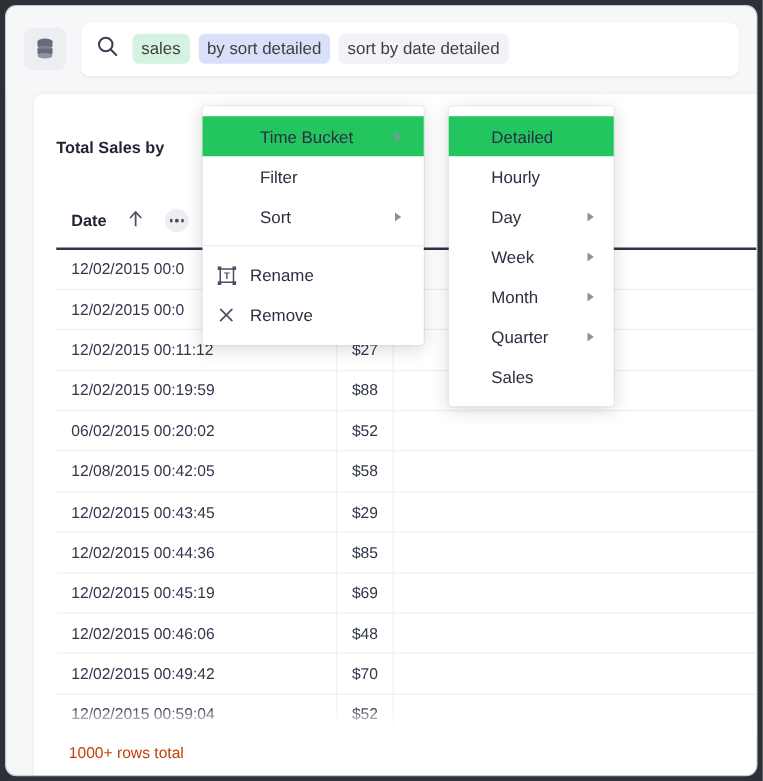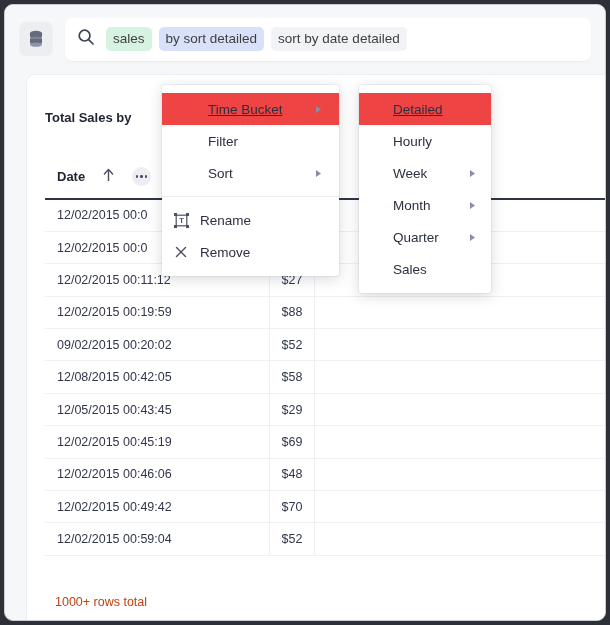--- a/index.html
+++ b/index.html
@@ -210,21 +210,21 @@
 
   .menu-item {
     height: 32px;
     display: flex;
     align-items: center;
     padding: 0 12px 0 12px;
     font-size: 13.5px;
     color: #2b3040;
     white-space: nowrap;
   }
-  .menu-item.highlight { background: #ef4444; text-decoration: underline; }
+  .menu-item.highlight { background: #22c55e; }
 
   .mi-icon {
     width: 26px;
     flex: 0 0 auto;
     display: flex;
     align-items: center;
     justify-content: flex-start;
   }
   .mi-label { flex: 1 1 auto; }
   .mi-arrow { flex: 0 0 auto; width: 10px; display:flex; align-items:center; }
@@ -323,32 +323,37 @@
           <td class="cell-date">12/02/2015 00:11:12</td>
           <td class="cell-amt">$27</td>
           <td></td>
         </tr>
         <tr>
           <td class="cell-date">12/02/2015 00:19:59</td>
           <td class="cell-amt">$88</td>
           <td></td>
         </tr>
         <tr>
-          <td class="cell-date">09/02/2015 00:20:02</td>
+          <td class="cell-date">06/02/2015 00:20:02</td>
           <td class="cell-amt">$52</td>
           <td></td>
         </tr>
         <tr>
           <td class="cell-date">12/08/2015 00:42:05</td>
           <td class="cell-amt">$58</td>
           <td></td>
         </tr>
         <tr>
-          <td class="cell-date">12/05/2015 00:43:45</td>
+          <td class="cell-date">12/02/2015 00:43:45</td>
           <td class="cell-amt">$29</td>
+          <td></td>
+        </tr>
+        <tr>
+          <td class="cell-date">12/02/2015 00:44:36</td>
+          <td class="cell-amt">$85</td>
           <td></td>
         </tr>
         <tr>
           <td class="cell-date">12/02/2015 00:45:19</td>
           <td class="cell-amt">$69</td>
           <td></td>
         </tr>
         <tr>
           <td class="cell-date">12/02/2015 00:46:06</td>
           <td class="cell-amt">$48</td>
@@ -425,20 +430,28 @@
   <div id="submenu" class="menu">
     <div class="menu-item highlight">
       <span class="mi-label">Detailed</span>
       <span class="mi-arrow"></span>
     </div>
     <div class="menu-item">
       <span class="mi-label">Hourly</span>
       <span class="mi-arrow"></span>
     </div>
     <div class="menu-item">
+      <span class="mi-label">Day</span>
+      <span class="mi-arrow">
+        <svg width="7" height="9" viewBox="0 0 7 9">
+            <polygon points="1,1 6,4.5 1,8" fill="#8b90a0"></polygon>
+          </svg>
+      </span>
+    </div>
+    <div class="menu-item">
       <span class="mi-label">Week</span>
       <span class="mi-arrow">
         <svg width="7" height="9" viewBox="0 0 7 9">
             <polygon points="1,1 6,4.5 1,8" fill="#8b90a0"></polygon>
           </svg>
       </span>
     </div>
     <div class="menu-item">
       <span class="mi-label">Month</span>
       <span class="mi-arrow">

